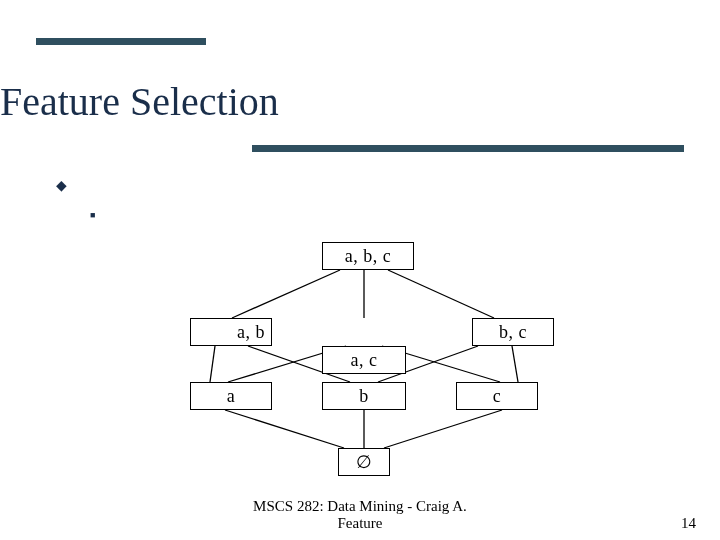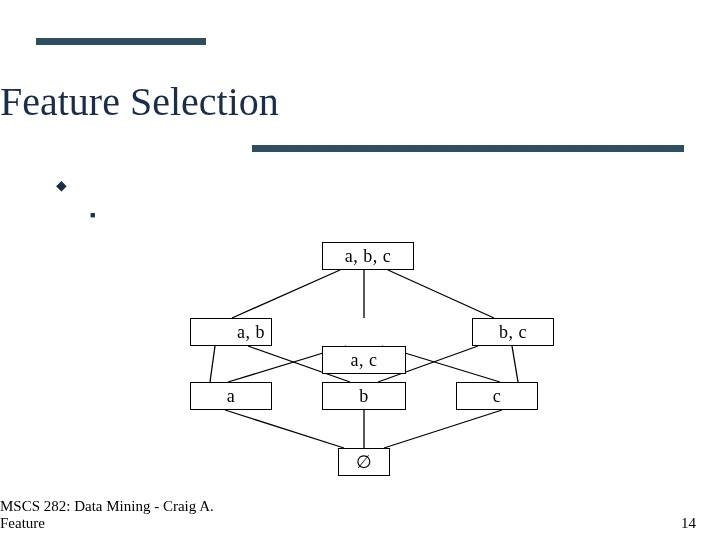--- a/index.html
+++ b/index.html
@@ -89,21 +89,21 @@
     display: flex;
     align-items: center;
     justify-content: center;
     letter-spacing: 0.5px;
   }
   .footer {
     position: absolute;
     bottom: 8px;
     left: 0;
     width: 720px;
-    text-align: left;
+    text-align: center;
     font-size: 15px;
     color: #000;
     line-height: 1.15;
   }
   .page-num {
     position: absolute;
     bottom: 8px;
     right: 24px;
     font-size: 15px;
     color: #000;

